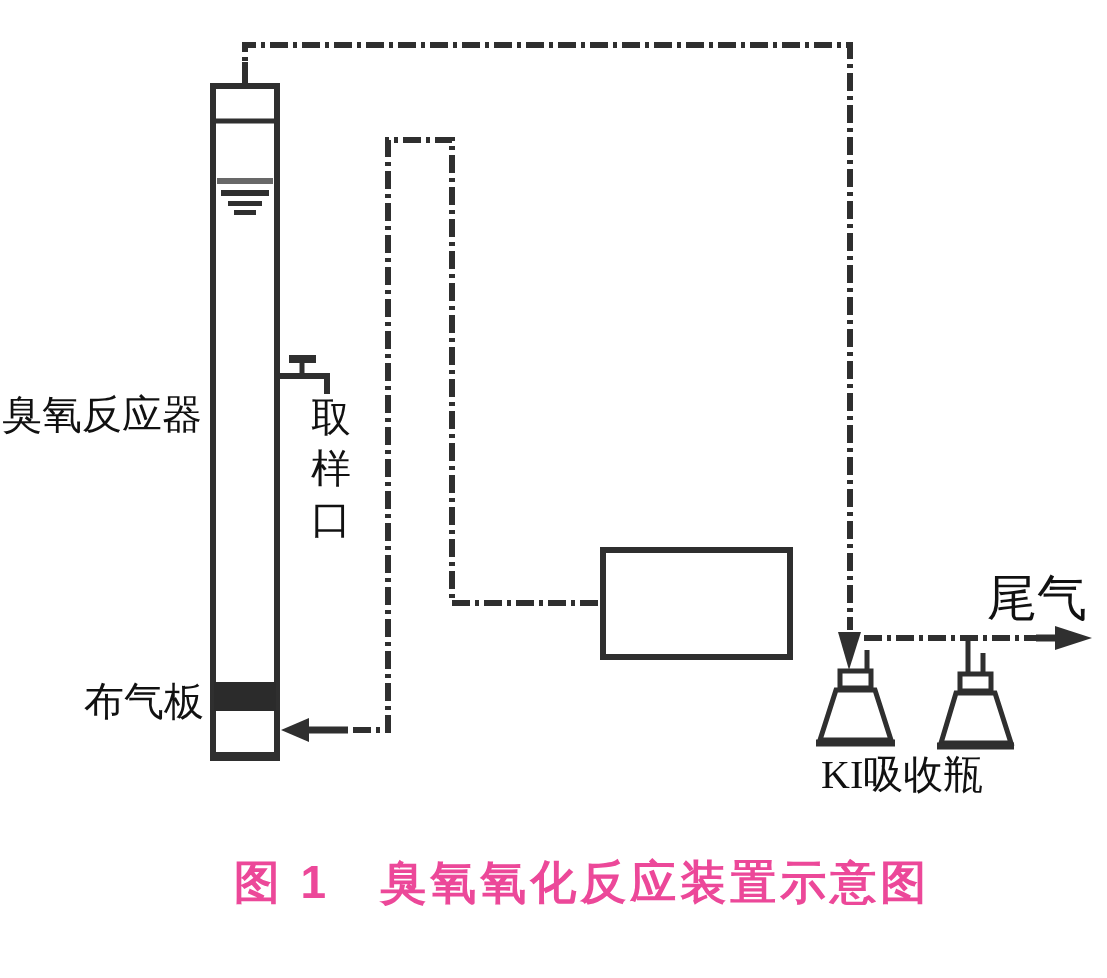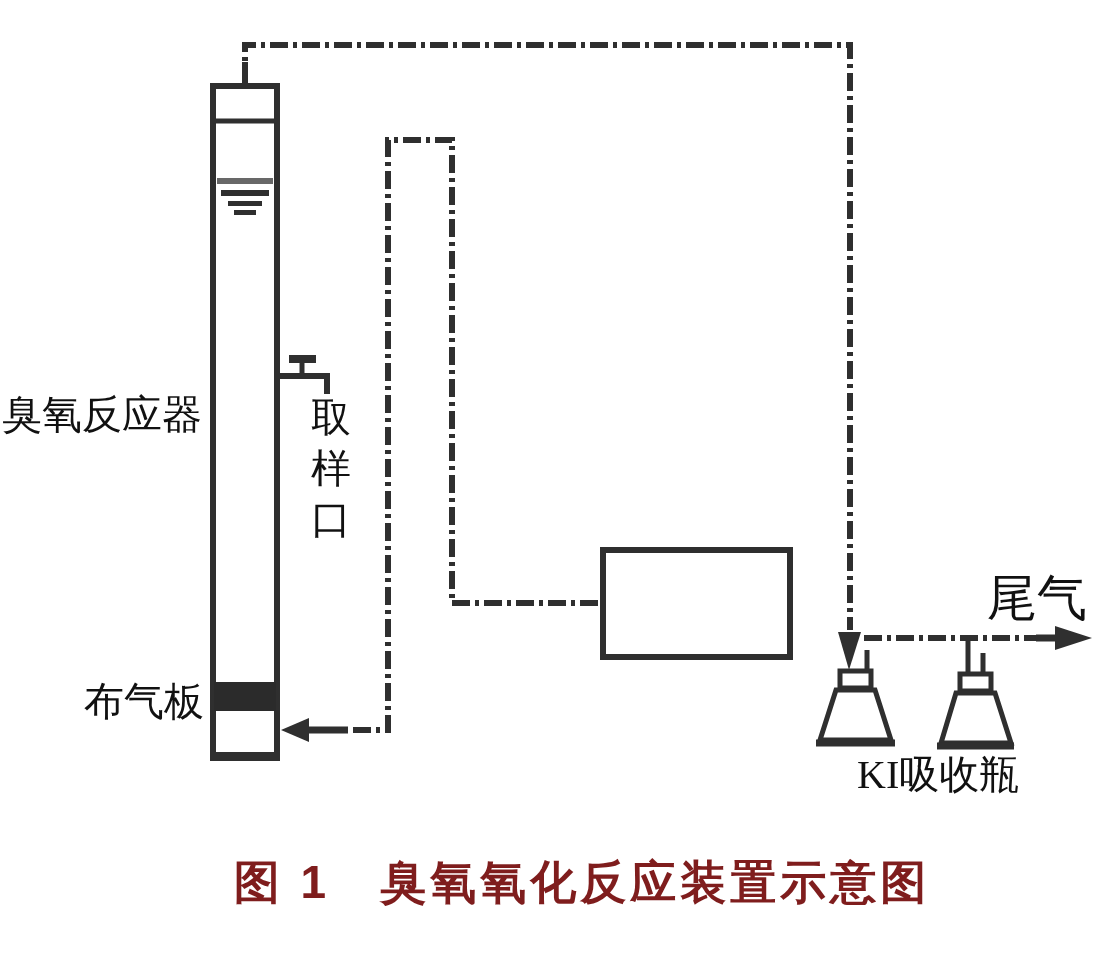--- a/index.html
+++ b/index.html
@@ -27,30 +27,30 @@
     line-height:1.05;
   }
   #reactor-label{left:2px;top:394px;font-size:40px;}
   #sample-port-label{
     left:308px;top:392px;font-size:40px;
     display:flex;flex-direction:column;align-items:center;
     width:46px;line-height:51px;
   }
   #gas-plate-label{left:84px;top:681px;font-size:40px;}
   #generator-label{left:592px;top:672px;font-size:40px;}
-  #ki-label{left:821px;top:754px;font-size:40px;margin-left:36px;}
+  #ki-label{left:821px;top:754px;font-size:40px;}
   #tail-gas-label{left:987px;top:572px;font-size:50px;}
   #caption{
     left:582px;top:858px;
     transform:translateX(-50%);
     font-family:"Liberation Sans","DejaVu Sans",sans-serif;
     font-weight:bold;
     font-size:46px;
     letter-spacing:4px;
-    color:#7f1d1d;
+    color:#ec4899;
   }
 </style>
 </head>
 <body>
 
 <div id="canvas">
 
   <svg id="diagram" width="1107" height="978" viewBox="0 0 1107 978">
 
     <polyline class="pipe" points="245,84 245,45 850,45 850,630"></polyline>

